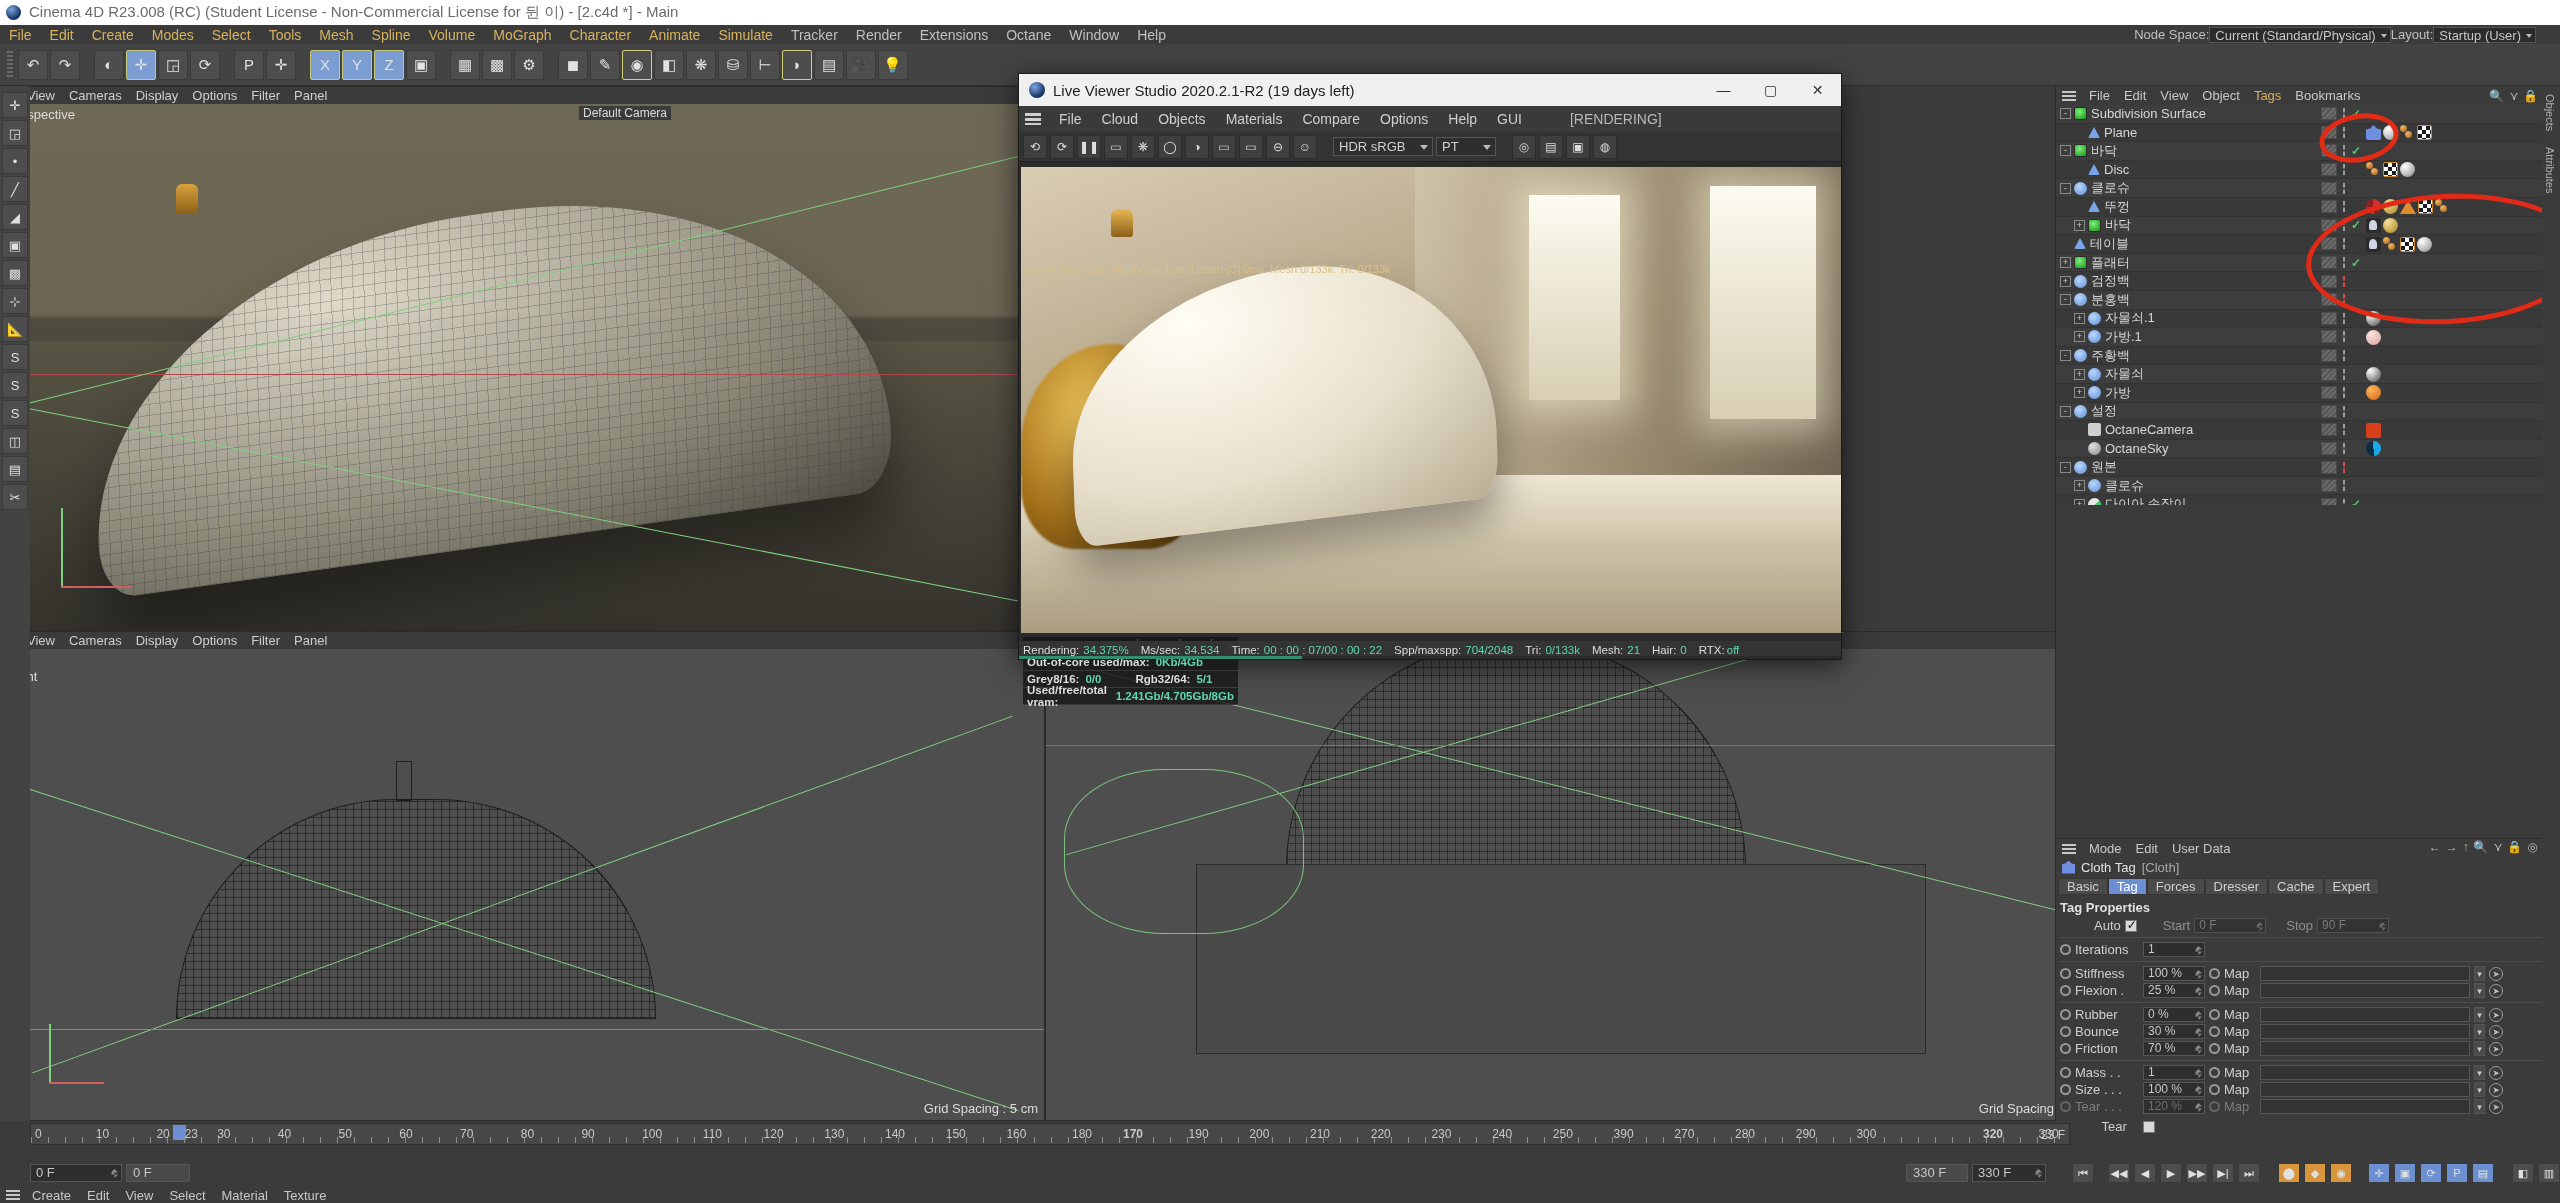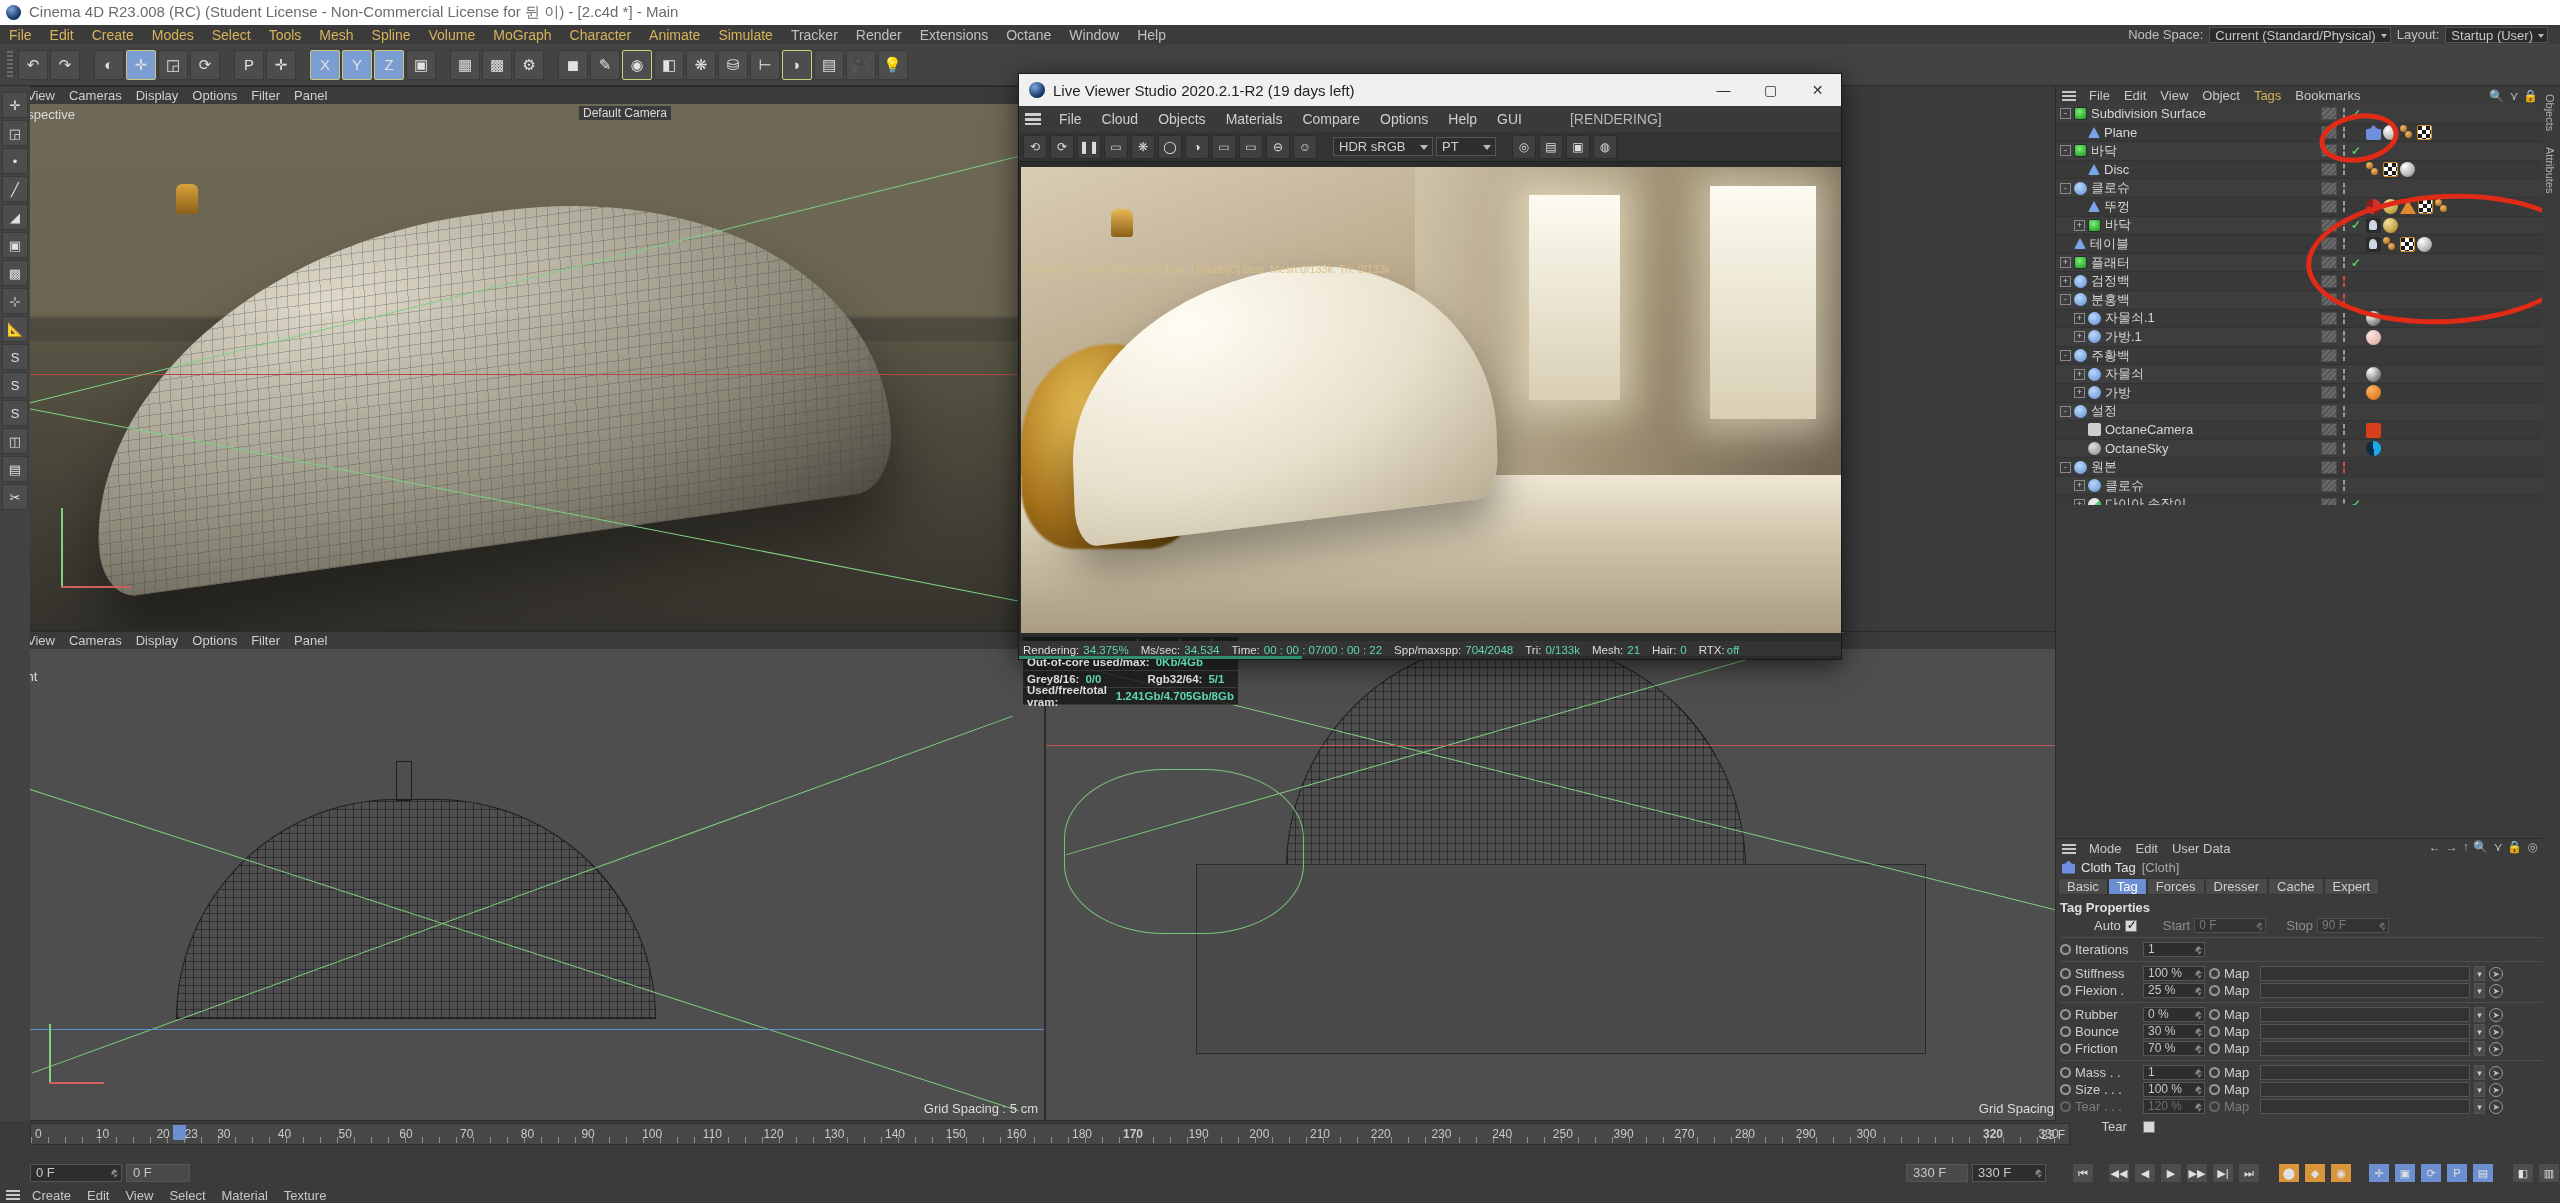--- a/index.html
+++ b/index.html
@@ -13,21 +13,21 @@
   #titlebar .logo { width:15px; height:15px; border-radius:50%;
     background:radial-gradient(circle at 35% 30%, #7ea6e0, #10305e 70%); }
   #titlebar .txt { color:#6b6b6b; font-size:15px; white-space:nowrap; }
 
   
   #menubar { position:absolute; left:0; top:25px; width:2560px; height:19px;
     background:#3b3b3b; display:flex; align-items:center; }
   #menubar .mi { color:#d8b35c; font-size:14px; padding:0 9px; white-space:nowrap; }
   #menubar .mi.plain { color:#c0c0c0; }
   .spacer { flex:1; }
-  #menubar .right { display:flex; align-items:center; gap:6px; padding-right:12px; }
+  #menubar .right { display:flex; align-items:center; padding-right:24px; }
   #menubar .field { background:#2b2b2b; border:1px solid #555; color:#c8c8c8;
     font-size:13px; padding:1px 14px 1px 5px; height:16px; line-height:14px; position:relative;}
   #menubar .field::after{content:'';position:absolute;right:3px;top:6px;
     border-left:3px solid transparent;border-right:3px solid transparent;border-top:4px solid #bbb;}
   #menubar .lbl { font-size:13px; color:#c0c0c0; }
 
   
   #toolbar { position:absolute; left:0; top:44px; width:2560px; height:42px;
     background:#434343; display:flex; align-items:center; padding-left:4px; gap:2px;
     border-bottom:1px solid #2e2e2e;}
@@ -529,21 +529,21 @@
       <span class="cell">%99</span>
       <span class="cell">66</span>
     </div>
     <div class="st-row">
       <span>Out-of-core used/max:</span>
       <span class="g">0Kb/4Gb</span>
     </div>
     <div class="st-row">
       <span>Grey8/16:</span>
       <span class="g">0/0</span>
-      <span style="margin-left:16px;padding-left:24px;">Rgb32/64:</span>
+      <span style="margin-left:4px;padding-left:24px;">Rgb32/64:</span>
       <span class="g">5/1</span>
     </div>
     <div class="st-row">
       <span>Used/free/total vram:</span>
       <span class="g">1.241Gb/4.705Gb/8Gb</span>
     </div>
   </div>
 
   <div id="lv-bottom">
     <span>Rendering:</span>

